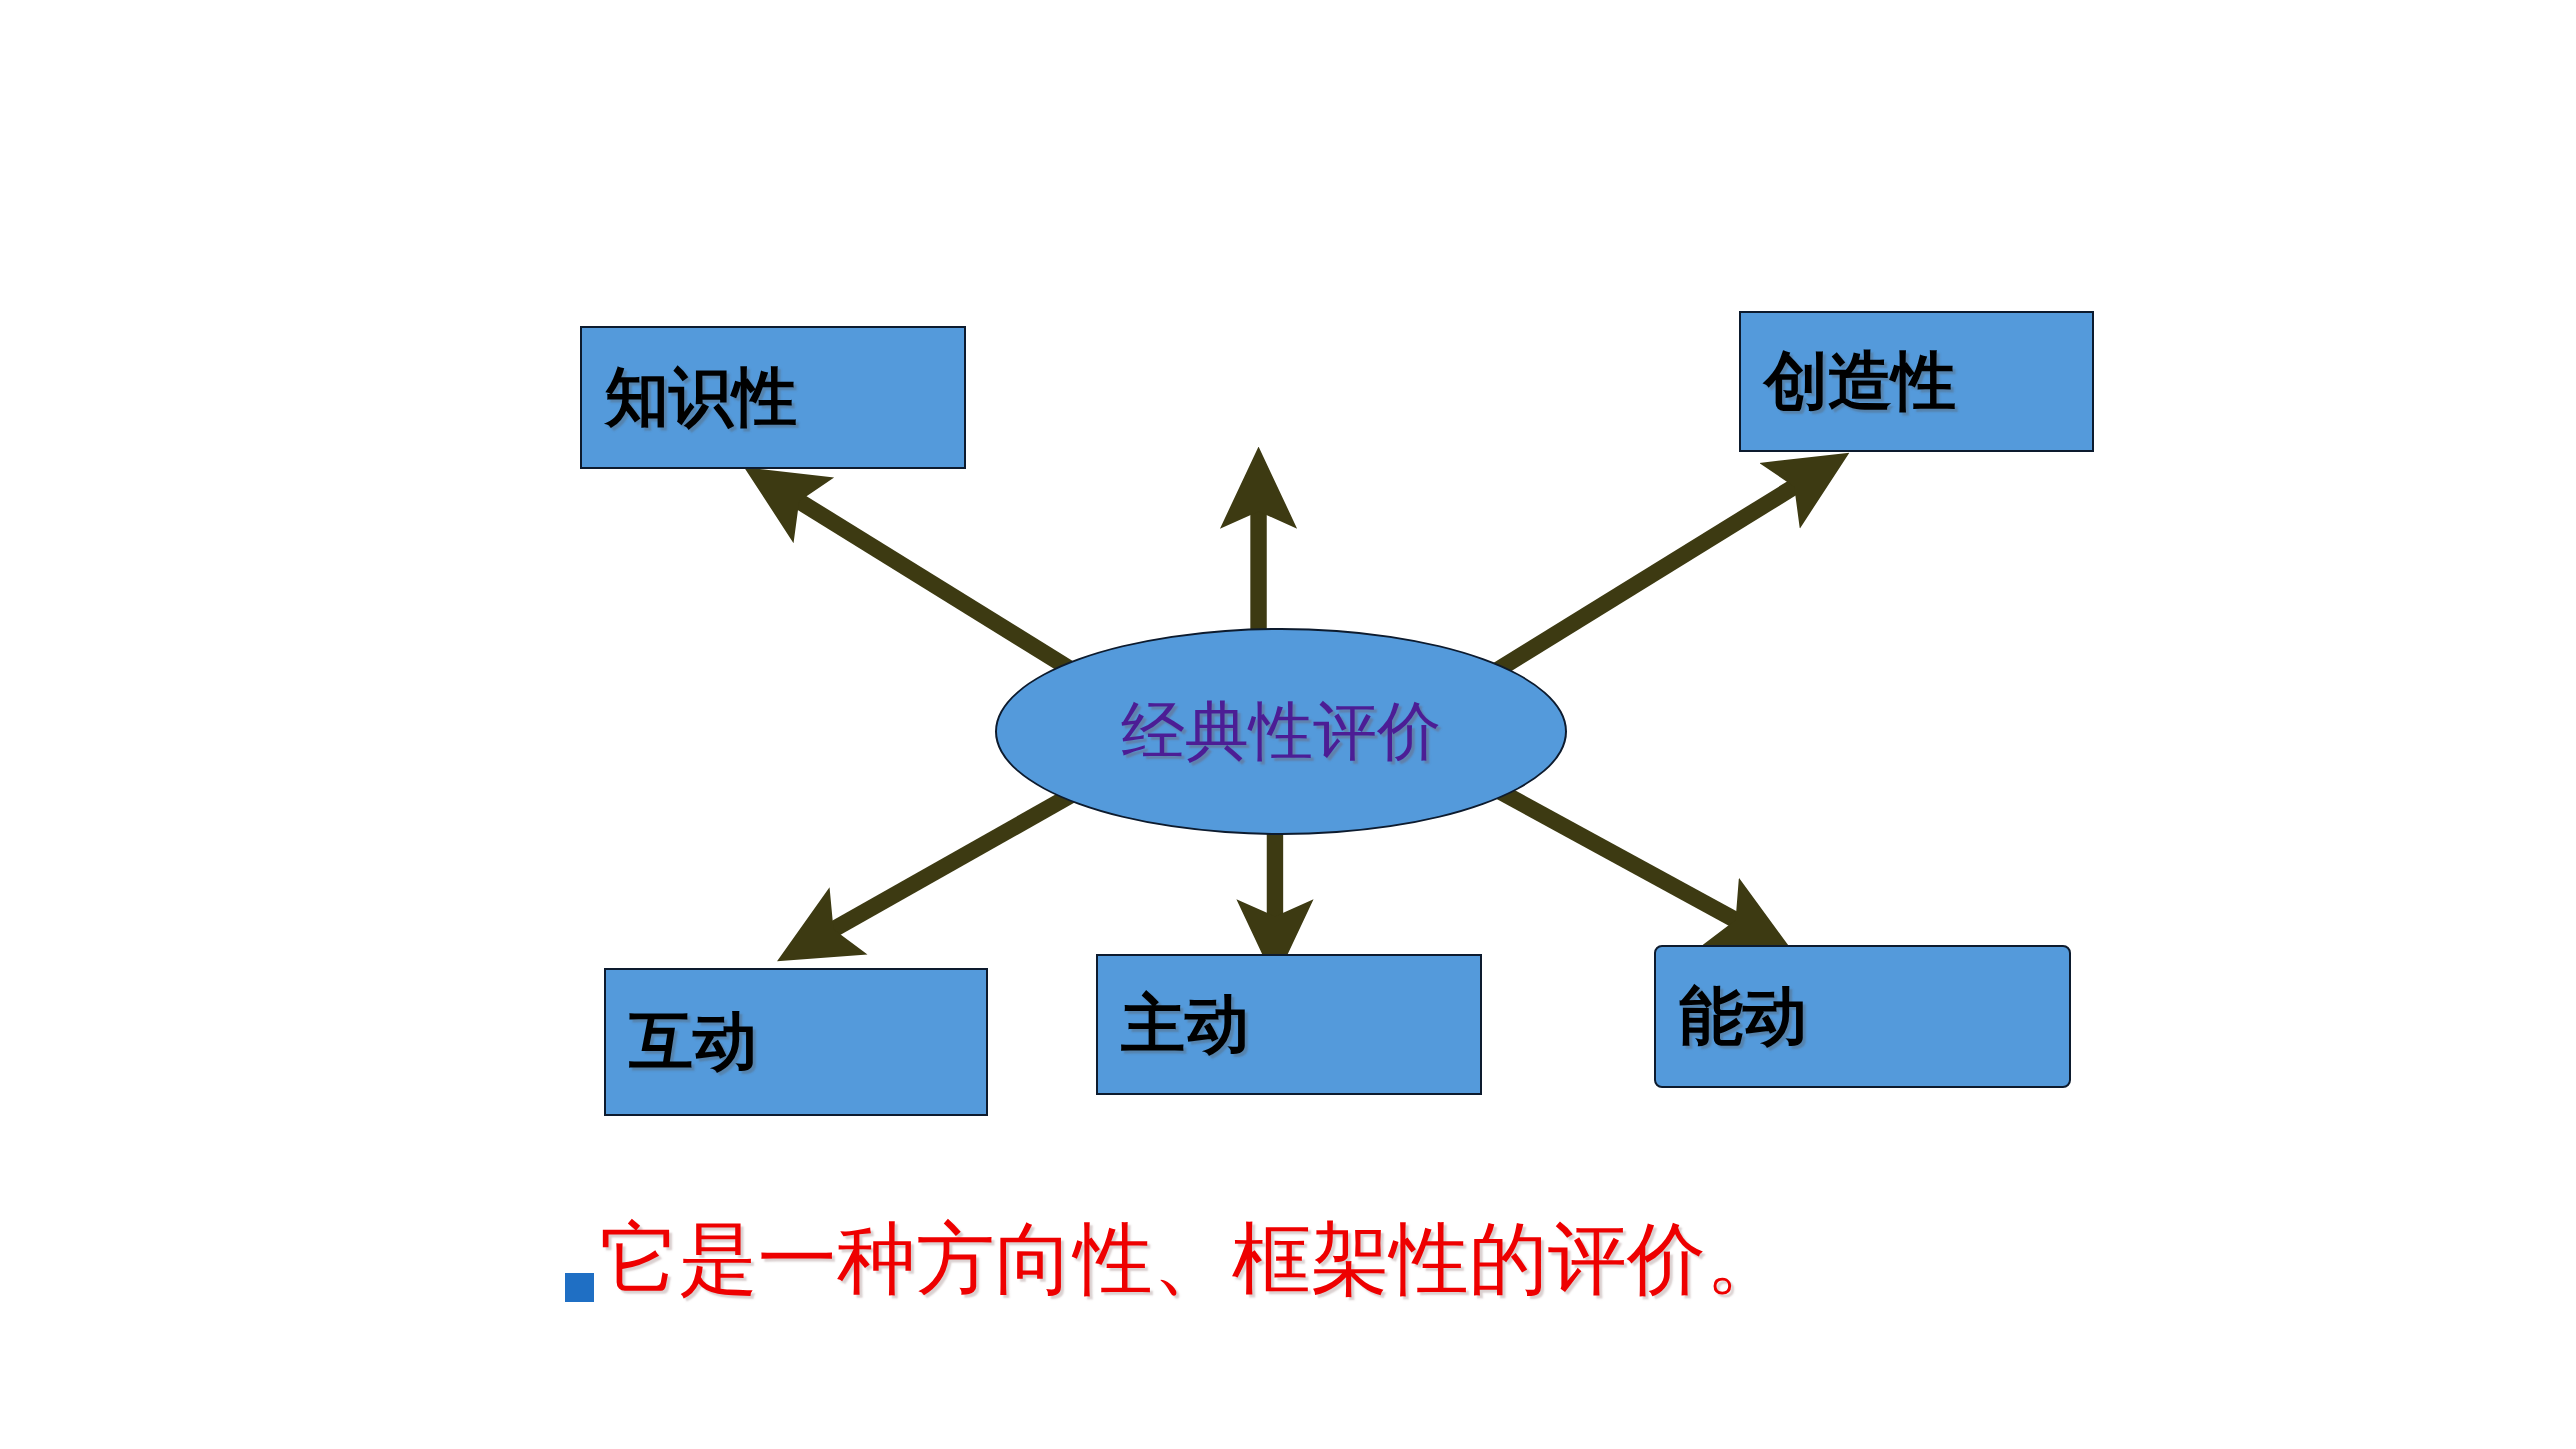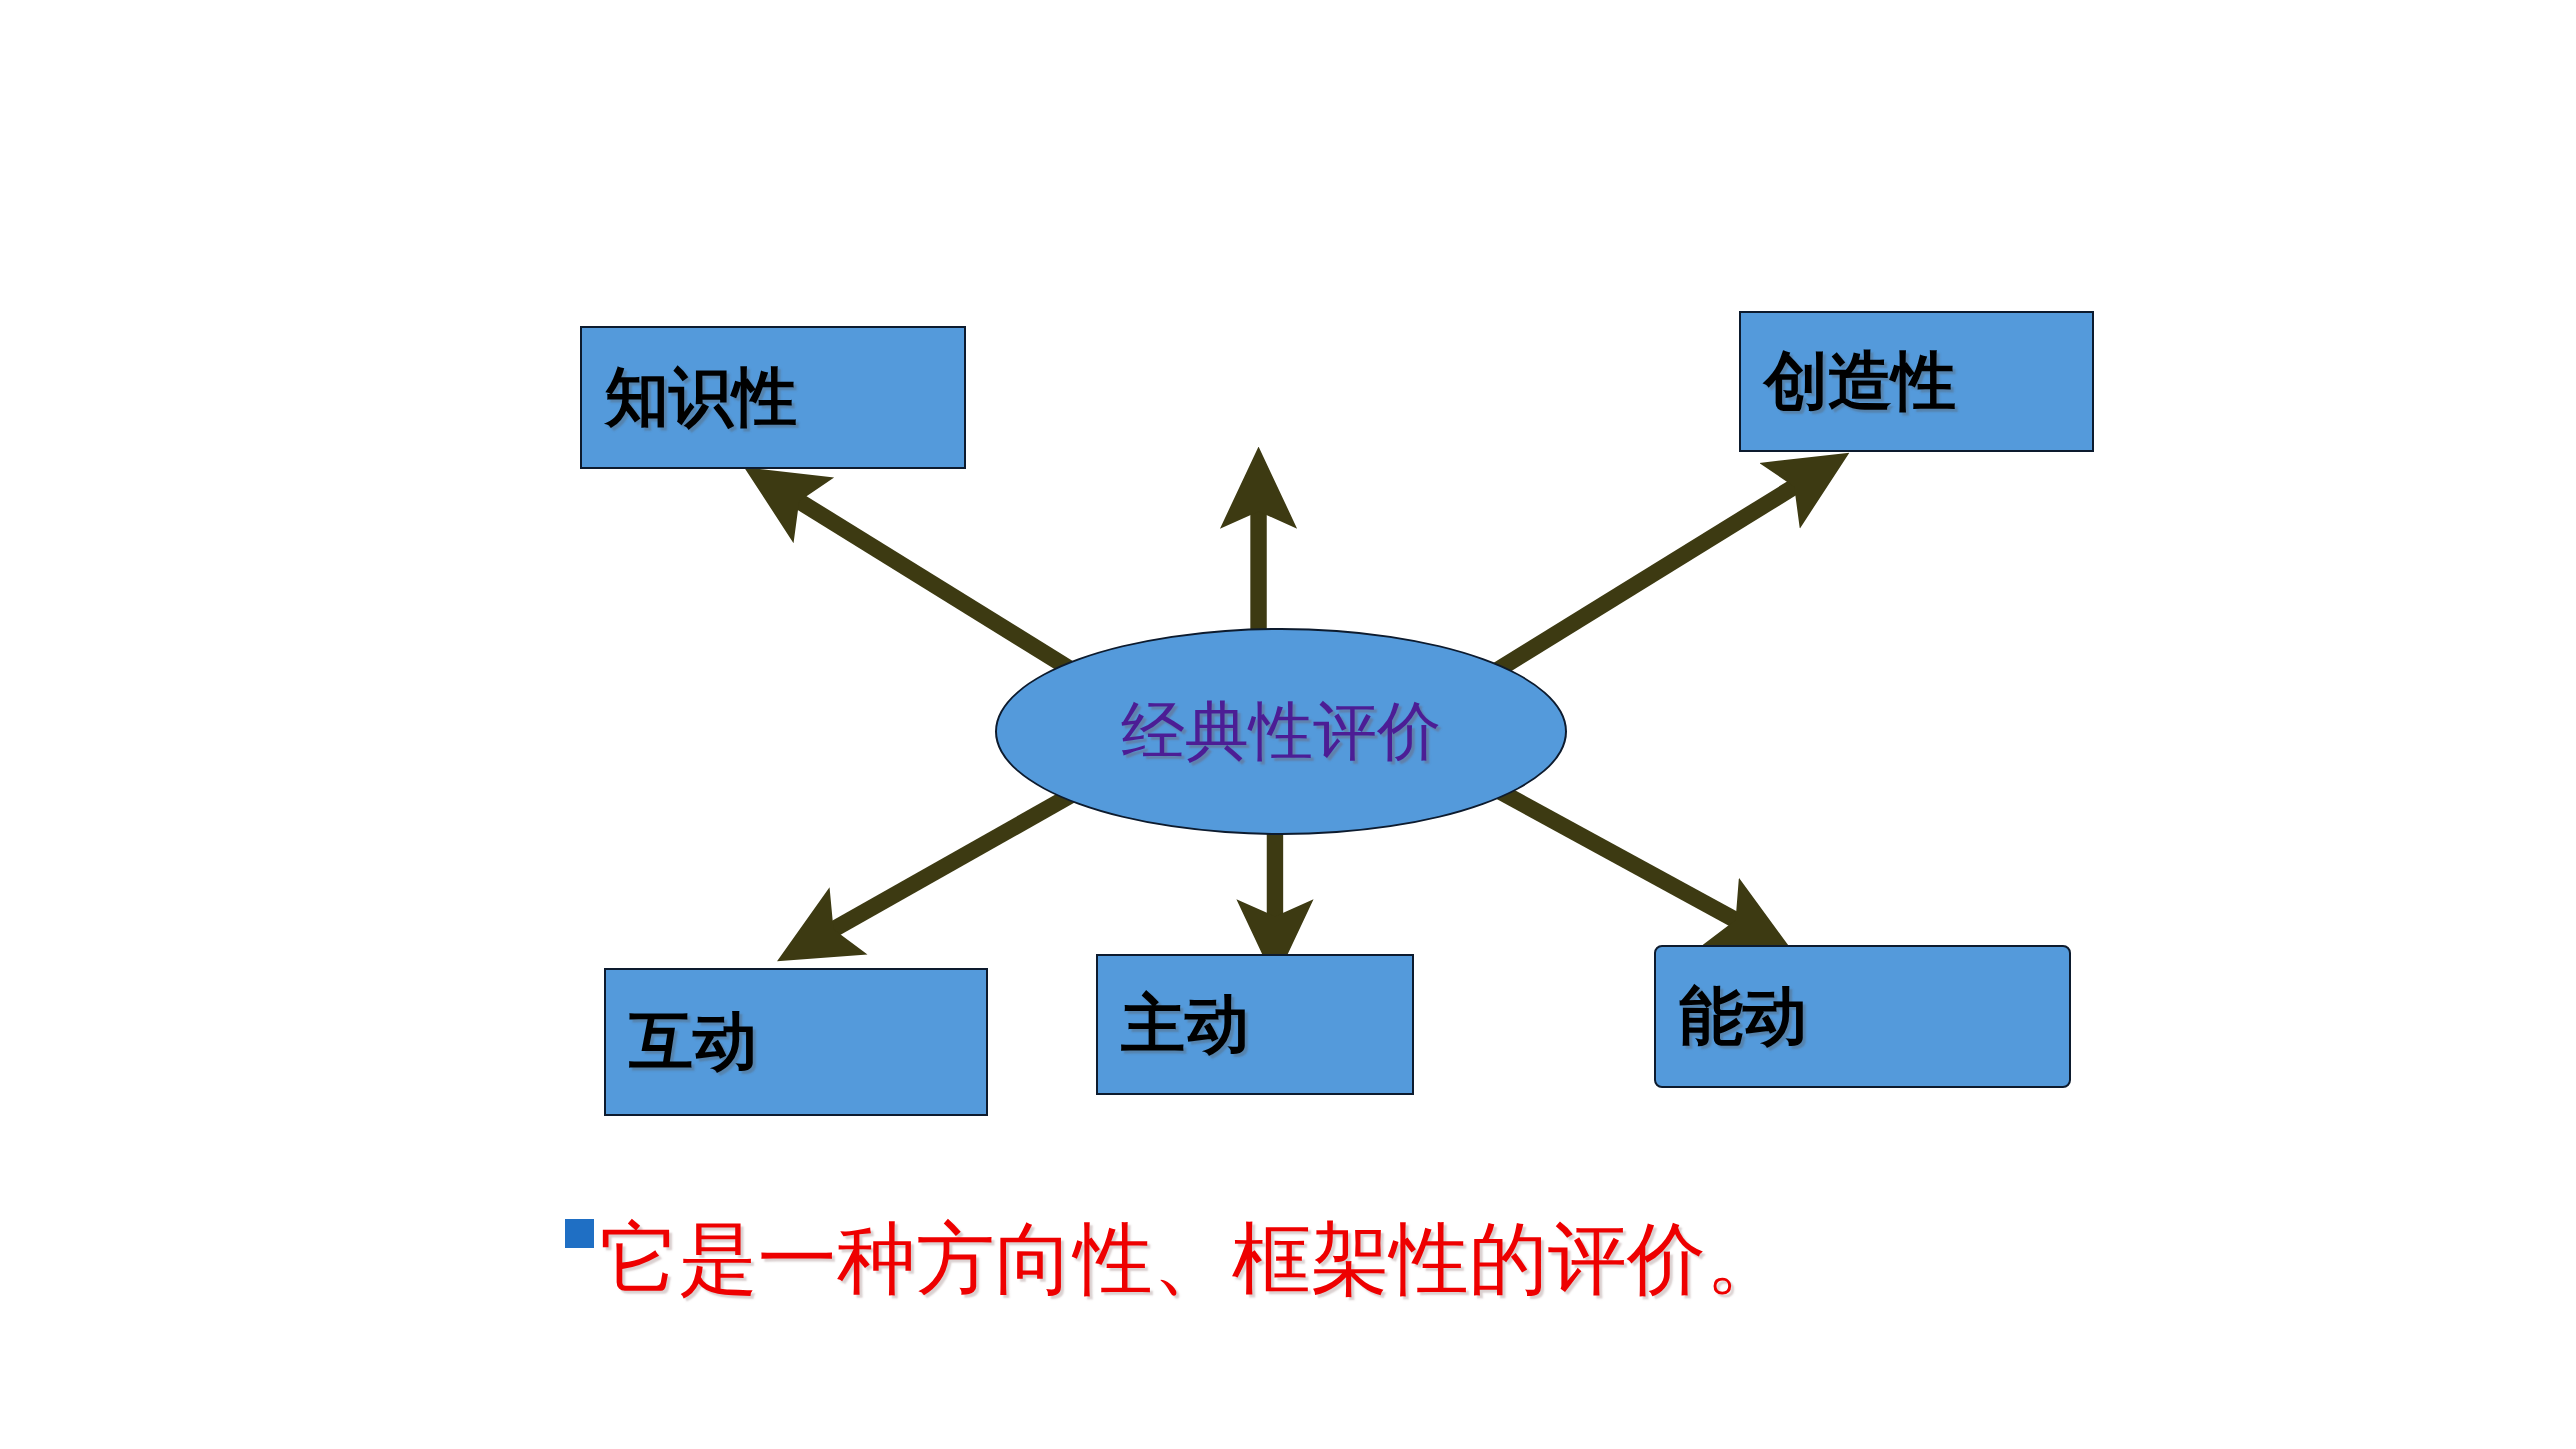--- a/index.html
+++ b/index.html
@@ -69,21 +69,21 @@
     line-height: 1;
     padding-left: 23px;
     white-space: nowrap;
     text-shadow: 2.9px 2.9px 1.9px rgba(90,90,90,0.35);
   }
 
   #box-zhishixing { left: 580px;  top: 326px;  width: 386px; height: 143px; }
   #box-gexing     { left: 1090px; top: 328px;  width: 382px; height: 143px; }
   #box-chuangzao  { left: 1739px; top: 311px;  width: 355px; height: 141px; }
   #box-hudong     { left: 604px;  top: 968px; width: 384px; height: 148px; }
-  #box-zhudong    { left: 1096px; top: 954px;  width: 318px; height: 141px; }
+  #box-zhudong    { left: 1096px; top: 954px;  width: 386px; height: 141px; }
   #box-nengdong   { left: 1654px; top: 945px;  width: 417px; height: 143px; border-radius: 8px; }
 
   
   #center-ellipse {
     position: absolute;
     left: 995px;
     top: 628px;
     width: 572px;
     height: 207px;
     background: #549ADB;
@@ -102,21 +102,21 @@
     white-space: nowrap;
     text-shadow: 2.9px 2.9px 1.9px rgba(120,80,80,0.35);
   }
 
   
   #bullet-line {
     position: absolute;
     left: 565px;
     top: 1219px;
     display: flex;
-    align-items: flex-start;
+    align-items: flex-end;
   }
   #bullet-marker {
     width: 29px;
     height: 29px;
     background: #1F6FC4;
     margin-right: 5.8px;
     flex: 0 0 auto;
   }
   #bullet-text {
     font-family: "Liberation Serif", "DejaVu Serif", serif;

